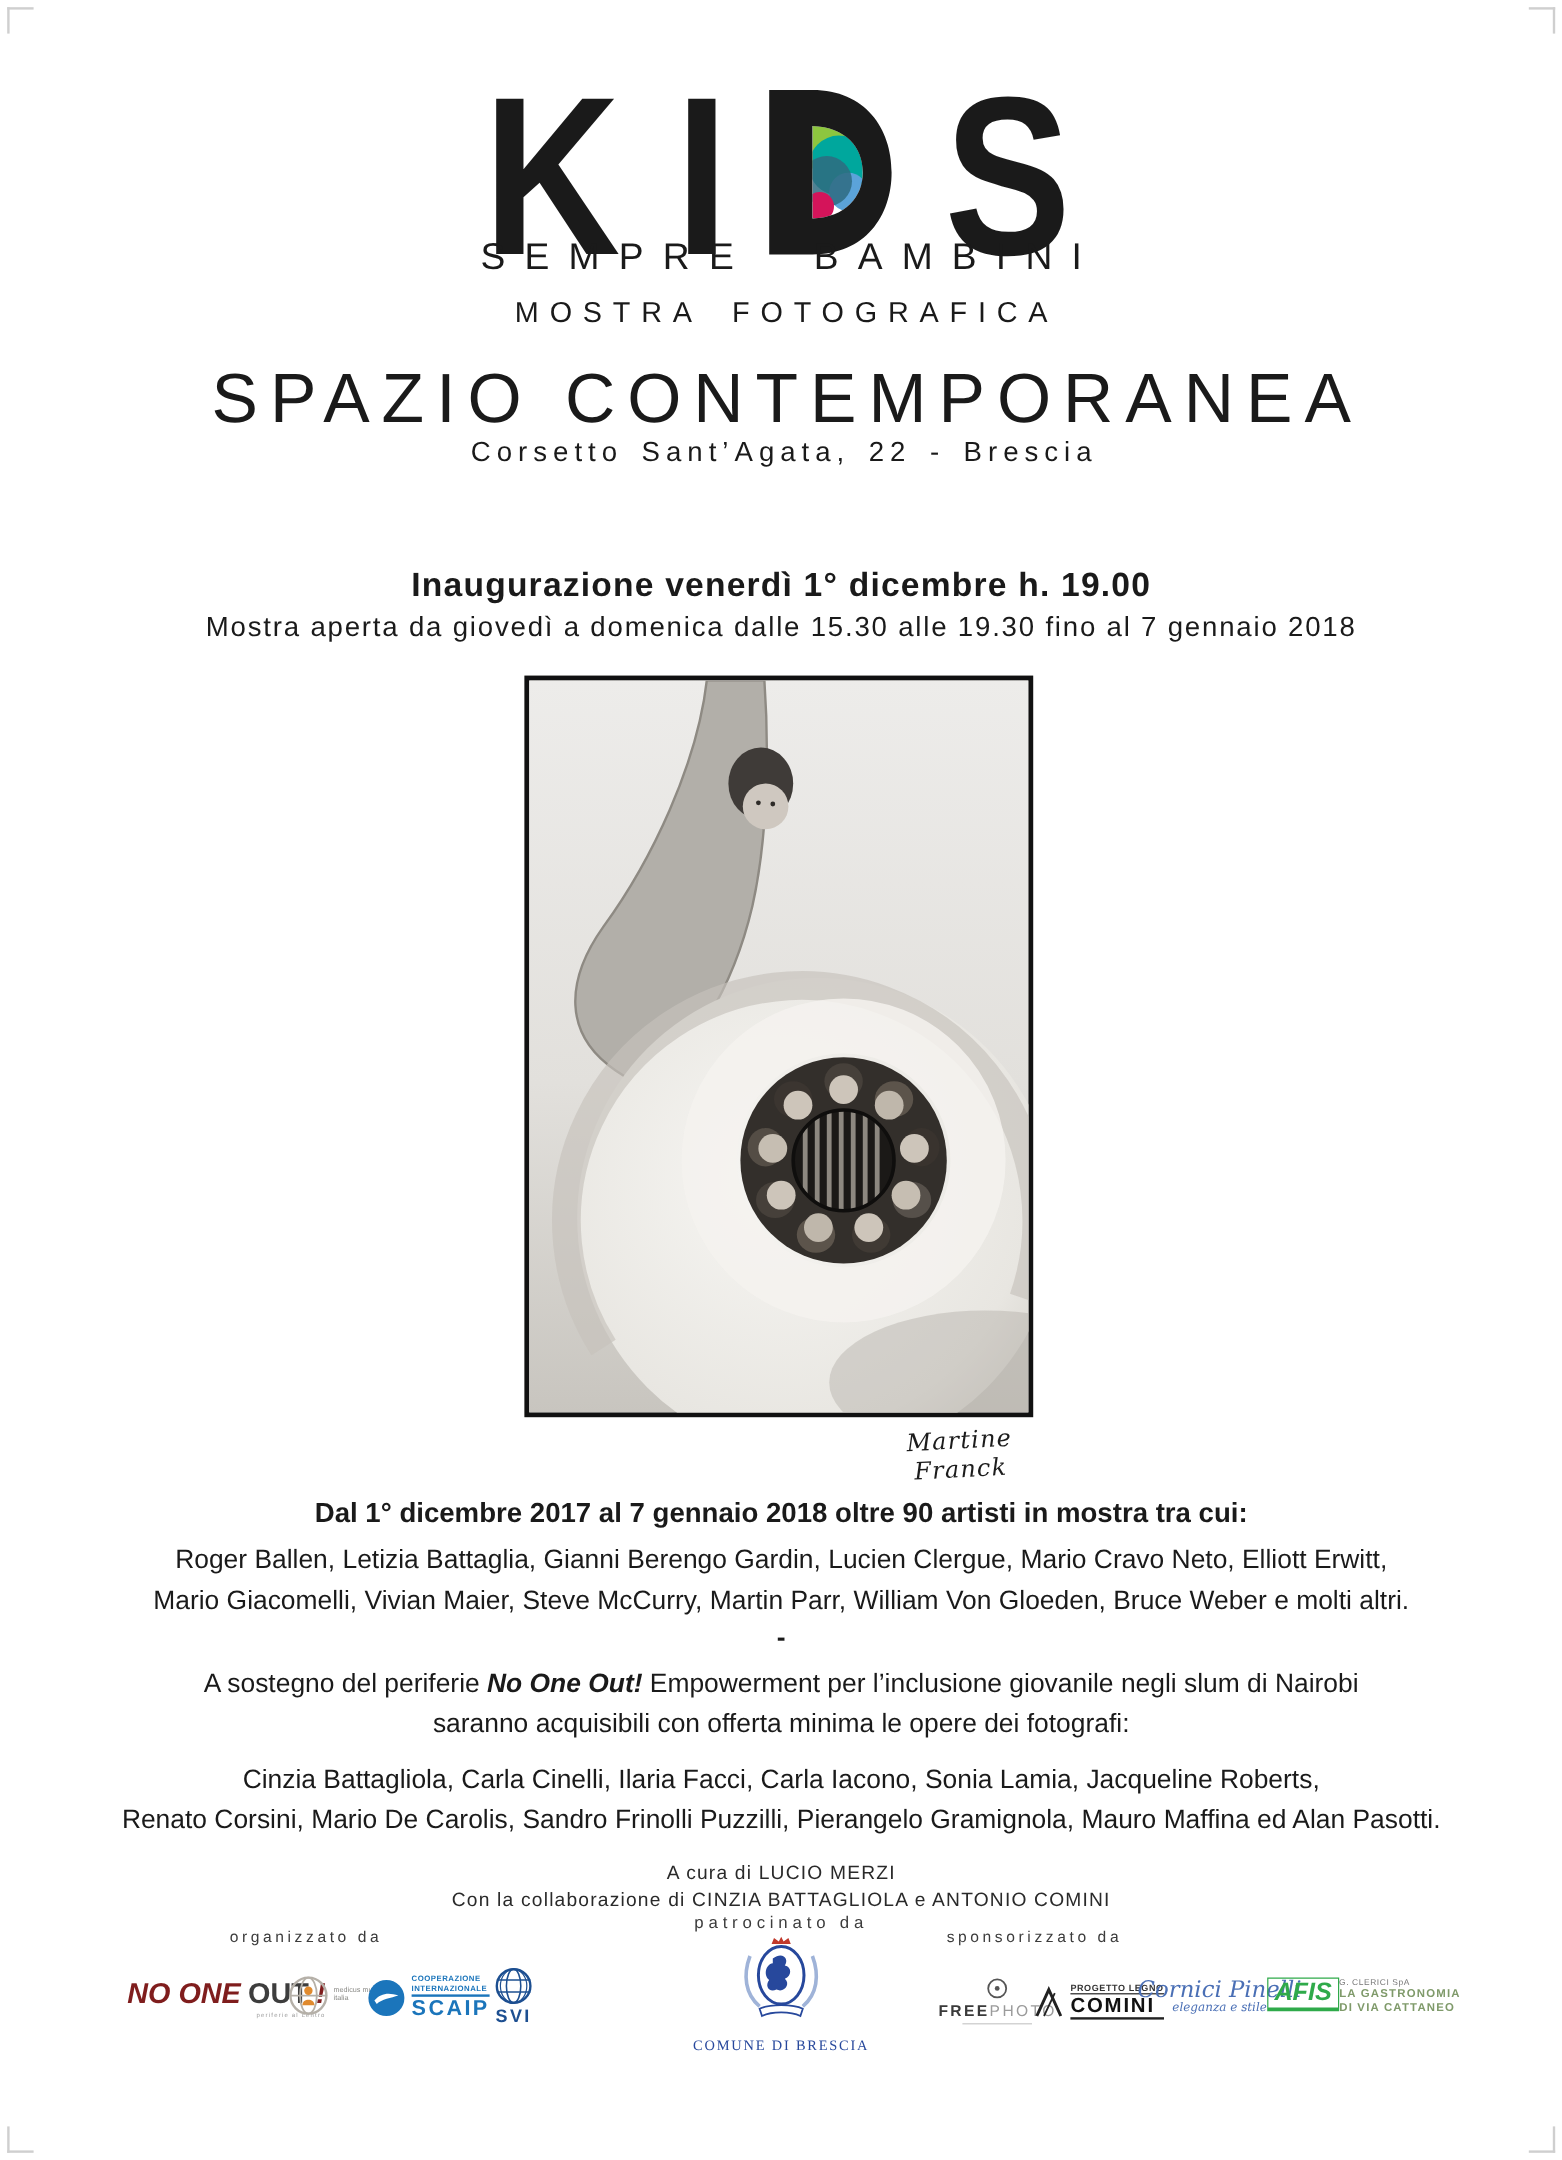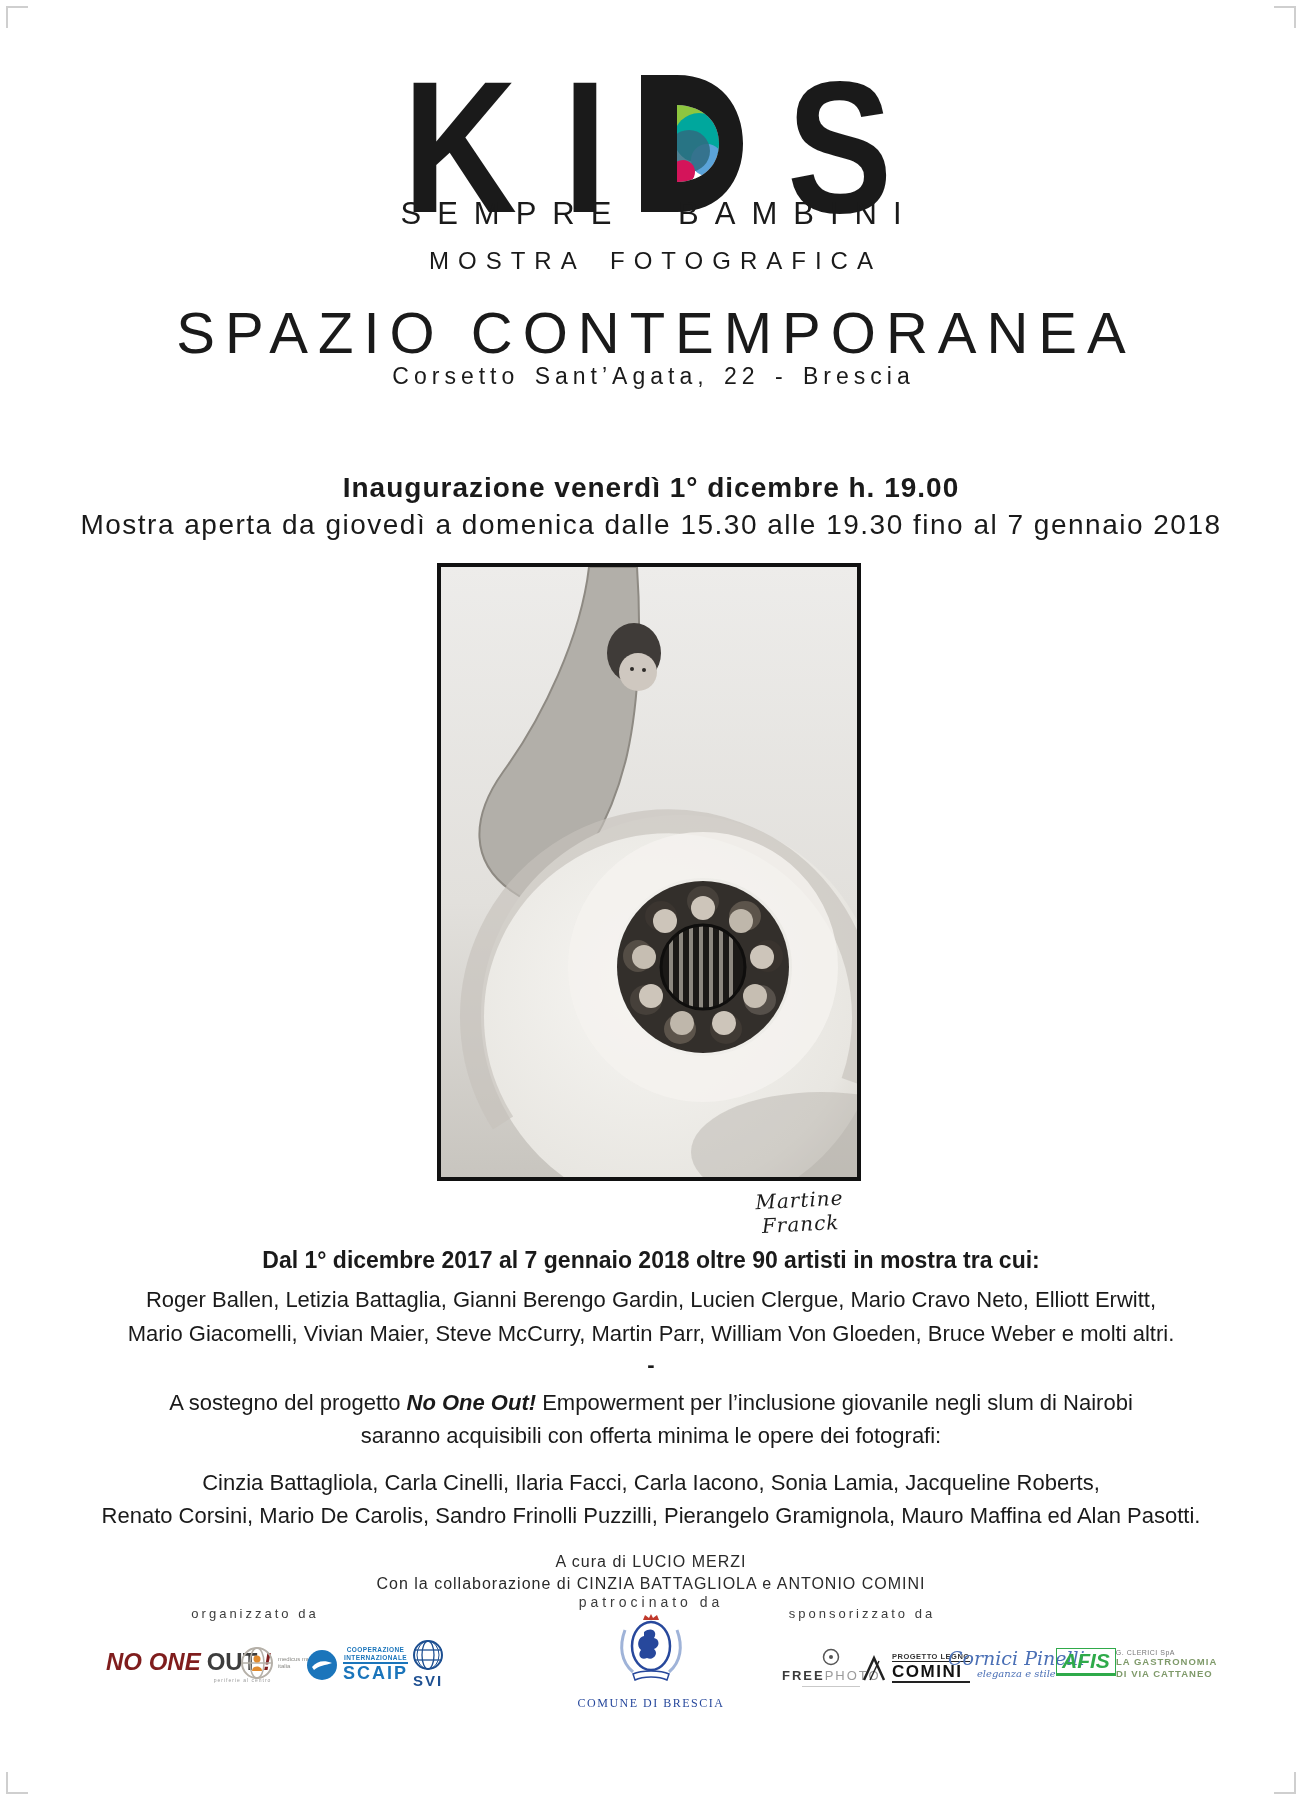--- a/index.html
+++ b/index.html
@@ -16,21 +16,21 @@
   .center-text{position:absolute;left:0;right:0;text-align:center;}
 
   #kids-logo{position:absolute;left:50%;top:75px;transform:translateX(-50%);}
   #kids-logo text{font-family:"Liberation Sans",sans-serif;font-weight:700;fill:#1a1a1a;}
 
   .sempre{top:196px;font-size:31px;letter-spacing:16px;word-spacing:26px;font-weight:400;padding-left:16px;}
   .mostra{top:247px;font-size:24px;letter-spacing:9px;word-spacing:10px;padding-left:9px;}
   .spazio{top:299px;font-size:58px;font-weight:400;letter-spacing:10px;padding-left:10px;}
   .address{top:363px;font-size:23px;letter-spacing:5px;word-spacing:4px;padding-left:5px;}
   .opening{top:472px;font-size:28px;font-weight:700;letter-spacing:1px;}
-  .hours{top:509px;font-size:28px;letter-spacing:1.5px;}
+  .hours{top:509px;font-size:23px;letter-spacing:1.5px;}
 
   #photo-frame{position:absolute;left:437px;top:563px;width:416px;height:610px;border:4px solid #111;background:#e9e8e5;}
   #photo-frame svg{display:block;}
 
   .signature{position:absolute;left:720px;top:1188px;width:160px;text-align:center;
     font-family:"DejaVu Serif",serif;font-style:italic;font-size:20px;color:#1c1c1c;transform:rotate(-3deg);letter-spacing:1px;}
 
   .artists-heading{top:1247px;font-size:23px;font-weight:700;}
   .artists-body{top:1283px;font-size:22px;line-height:34px;}
   .dash-sep{top:1352px;font-size:22px;font-weight:700;}
@@ -51,21 +51,21 @@
   #noo{left:106px;top:1648px;flex-direction:column;align-items:flex-start;}
   #noo .row{display:flex;align-items:baseline;gap:6px;font-weight:800;font-size:24px;}
   #noo .green{color:#7f1d1d;font-style:italic;}
   #noo .dark{color:#3d3d3d;}
   #noo .tag{font-size:5px;color:#9a9a9a;align-self:flex-end;margin-top:1px;letter-spacing:1px;}
 
   #mm{left:240px;top:1646px;gap:4px;}
   #mm .txt{font-size:6px;color:#8a8a86;line-height:7px;}
 
   #scaip{left:306px;top:1646px;gap:5px;}
-  #scaip .txt{display:flex;flex-direction:column;align-items:center;}
+  #scaip .txt{display:flex;flex-direction:column;}
   #scaip .small{font-size:6.5px;font-weight:700;color:#1b75bb;letter-spacing:.4px;line-height:7.5px;}
   #scaip .name{font-size:18px;font-weight:800;color:#1b75bb;letter-spacing:2px;line-height:19px;border-top:2px solid #1b75bb;margin-top:1px;}
 
   #svi{left:410px;top:1638px;flex-direction:column;gap:0;}
   #svi .name{font-size:15px;font-weight:800;color:#1d4f91;letter-spacing:2px;line-height:14px;}
 
   #crest{position:absolute;left:0;right:0;top:1612px;text-align:center;}
   #crest .label{font-family:"Liberation Serif",serif;font-size:12px;letter-spacing:1.5px;color:#27489c;margin-top:2px;}
 
   #freephoto{left:782px;top:1648px;flex-direction:column;gap:2px;}
@@ -229,21 +229,21 @@
   <div class="signature">Martine Franck</div>
 
   <div class="center-text artists-heading">Dal 1° dicembre 2017 al 7 gennaio 2018 oltre 90 artisti in mostra tra cui:</div>
   <div class="center-text artists-body">
     <span>Roger Ballen, Letizia Battaglia, Gianni Berengo Gardin, Lucien Clergue, Mario Cravo Neto, Elliott Erwitt,</span><br>
     <span>Mario Giacomelli, Vivian Maier, Steve McCurry, Martin Parr, William Von Gloeden, Bruce Weber e molti altri.</span>
   </div>
   <div class="center-text dash-sep">-</div>
 
   <div class="center-text project-body">
-    <span>A sostegno del progetto </span><span class="emph">No One Out!</span><span> Empowerment per l’inclusione giovanile negli slum di Nairobi</span><br>
+    <span>A sostegno del periferie </span><span class="emph">No One Out!</span><span> Empowerment per l’inclusione giovanile negli slum di Nairobi</span><br>
     <span>saranno acquisibili con offerta minima le opere dei fotografi:</span>
   </div>
 
   <div class="center-text photogs">
     <span>Cinzia Battagliola, Carla Cinelli, Ilaria Facci, Carla Iacono, Sonia Lamia, Jacqueline Roberts,</span><br>
     <span>Renato Corsini, Mario De Carolis, Sandro Frinolli Puzzilli, Pierangelo Gramignola, Mauro Maffina ed Alan Pasotti.</span>
   </div>
 
   <div class="center-text credits">
     <span>A cura di LUCIO MERZI</span><br>

